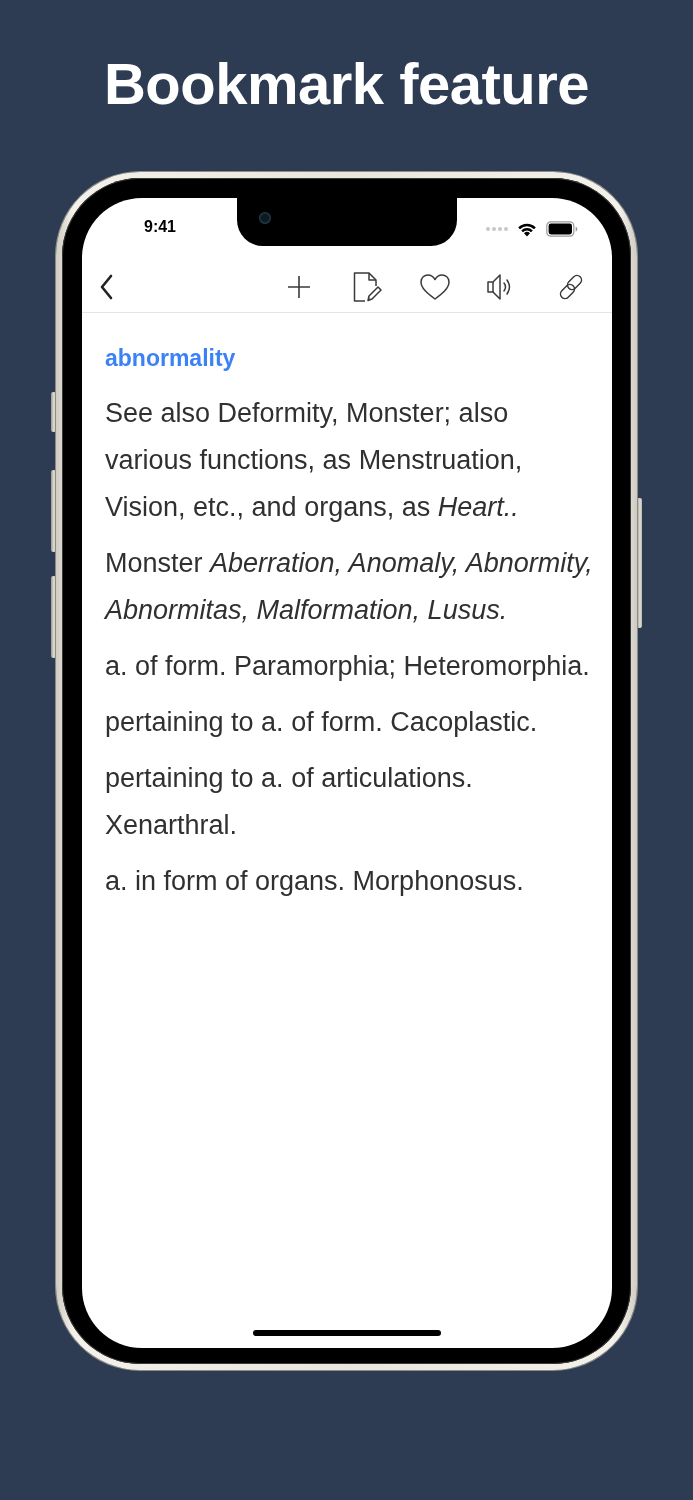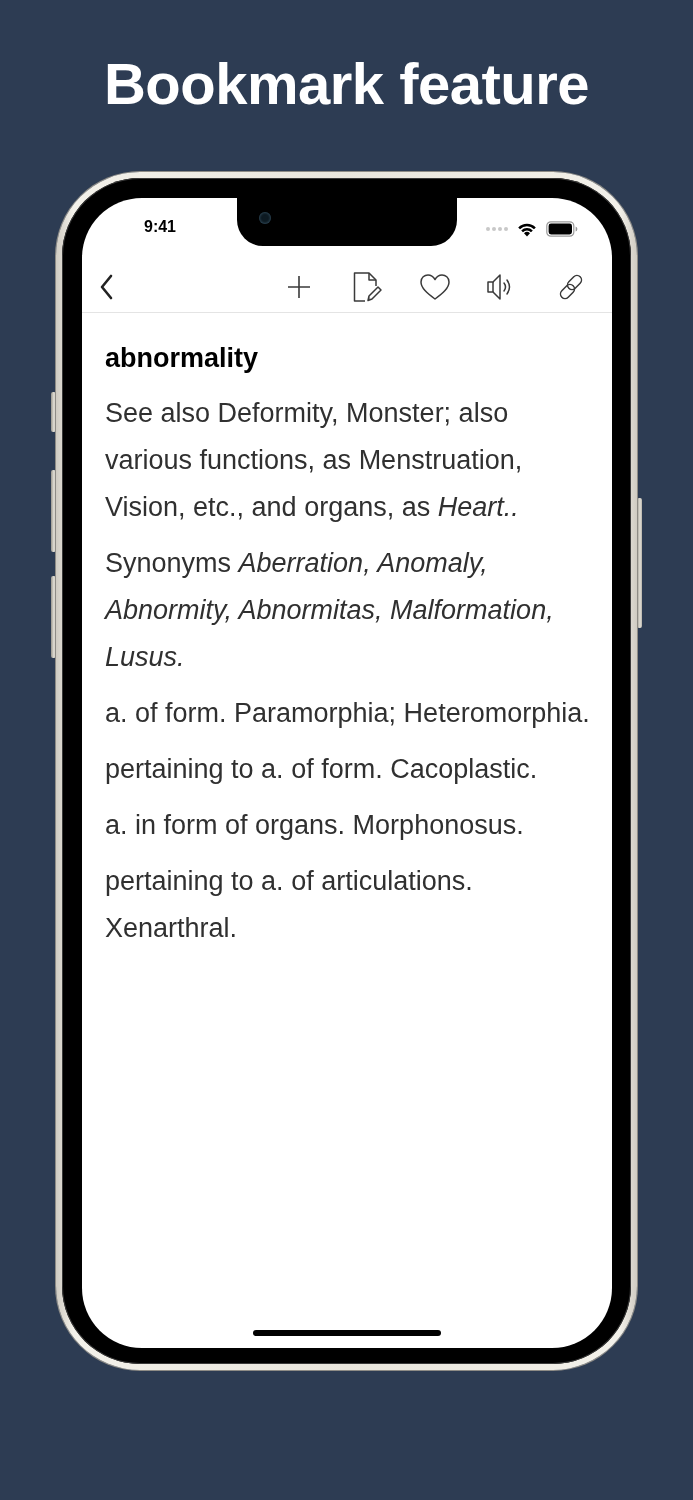--- a/index.html
+++ b/index.html
@@ -70,21 +70,21 @@
     display: flex; align-items: center; justify-content: center;
     cursor: pointer;
   }
   .content {
     position: absolute; left: 23px; top: 140px; width: 490px;
     color: #303030;
     font-family: "Liberation Sans", sans-serif;
     font-size: 27px; line-height: 47px;
   }
   .term {
-    font-weight: bold; color: #000000; font-size: 27px; line-height: 40px;
+    font-weight: bold; color: #3b82f6; font-size: 23px; line-height: 40px;
     margin-bottom: 12px;
   }
   .para { margin: 0 0 9px 0; }
   .para i { font-style: italic; }
   .home-indicator {
     position: absolute; left: 171px; bottom: 12px; width: 188px; height: 6px;
     border-radius: 3px; background: #000;
   }
 </style>
 </head>
@@ -165,21 +165,21 @@
           <rect x="14" y="2.5" width="9" height="16" rx="4.5" transform="rotate(45 18.5 10.5)"></rect>
           <rect x="7" y="11.5" width="9" height="16" rx="4.5" transform="rotate(45 11.5 19.5)"></rect>
         </g>
       </svg>
     </div>
   </div>
 
   <div class="content">
     <div class="term">abnormality</div>
     <p class="para"><span>See also Deformity, Monster; also various functions, as Menstruation, Vision, etc., and organs, as </span><i>Heart..</i></p>
-    <p class="para"><span>Synonyms </span><i>Aberration, Anomaly, Abnormity, Abnormitas, Malformation, Lusus.</i></p>
+    <p class="para"><span>Monster </span><i>Aberration, Anomaly, Abnormity, Abnormitas, Malformation, Lusus.</i></p>
     <p class="para">a. of form. Paramorphia; Heteromorphia.</p>
     <p class="para">pertaining to a. of form. Cacoplastic.</p>
+    <p class="para">pertaining to a. of articulations. Xenarthral.</p>
     <p class="para">a. in form of organs. Morphonosus.</p>
-    <p class="para">pertaining to a. of articulations. Xenarthral.</p>
   </div>
 
   <div class="home-indicator"></div>
 </div>
 
 </body></html>

